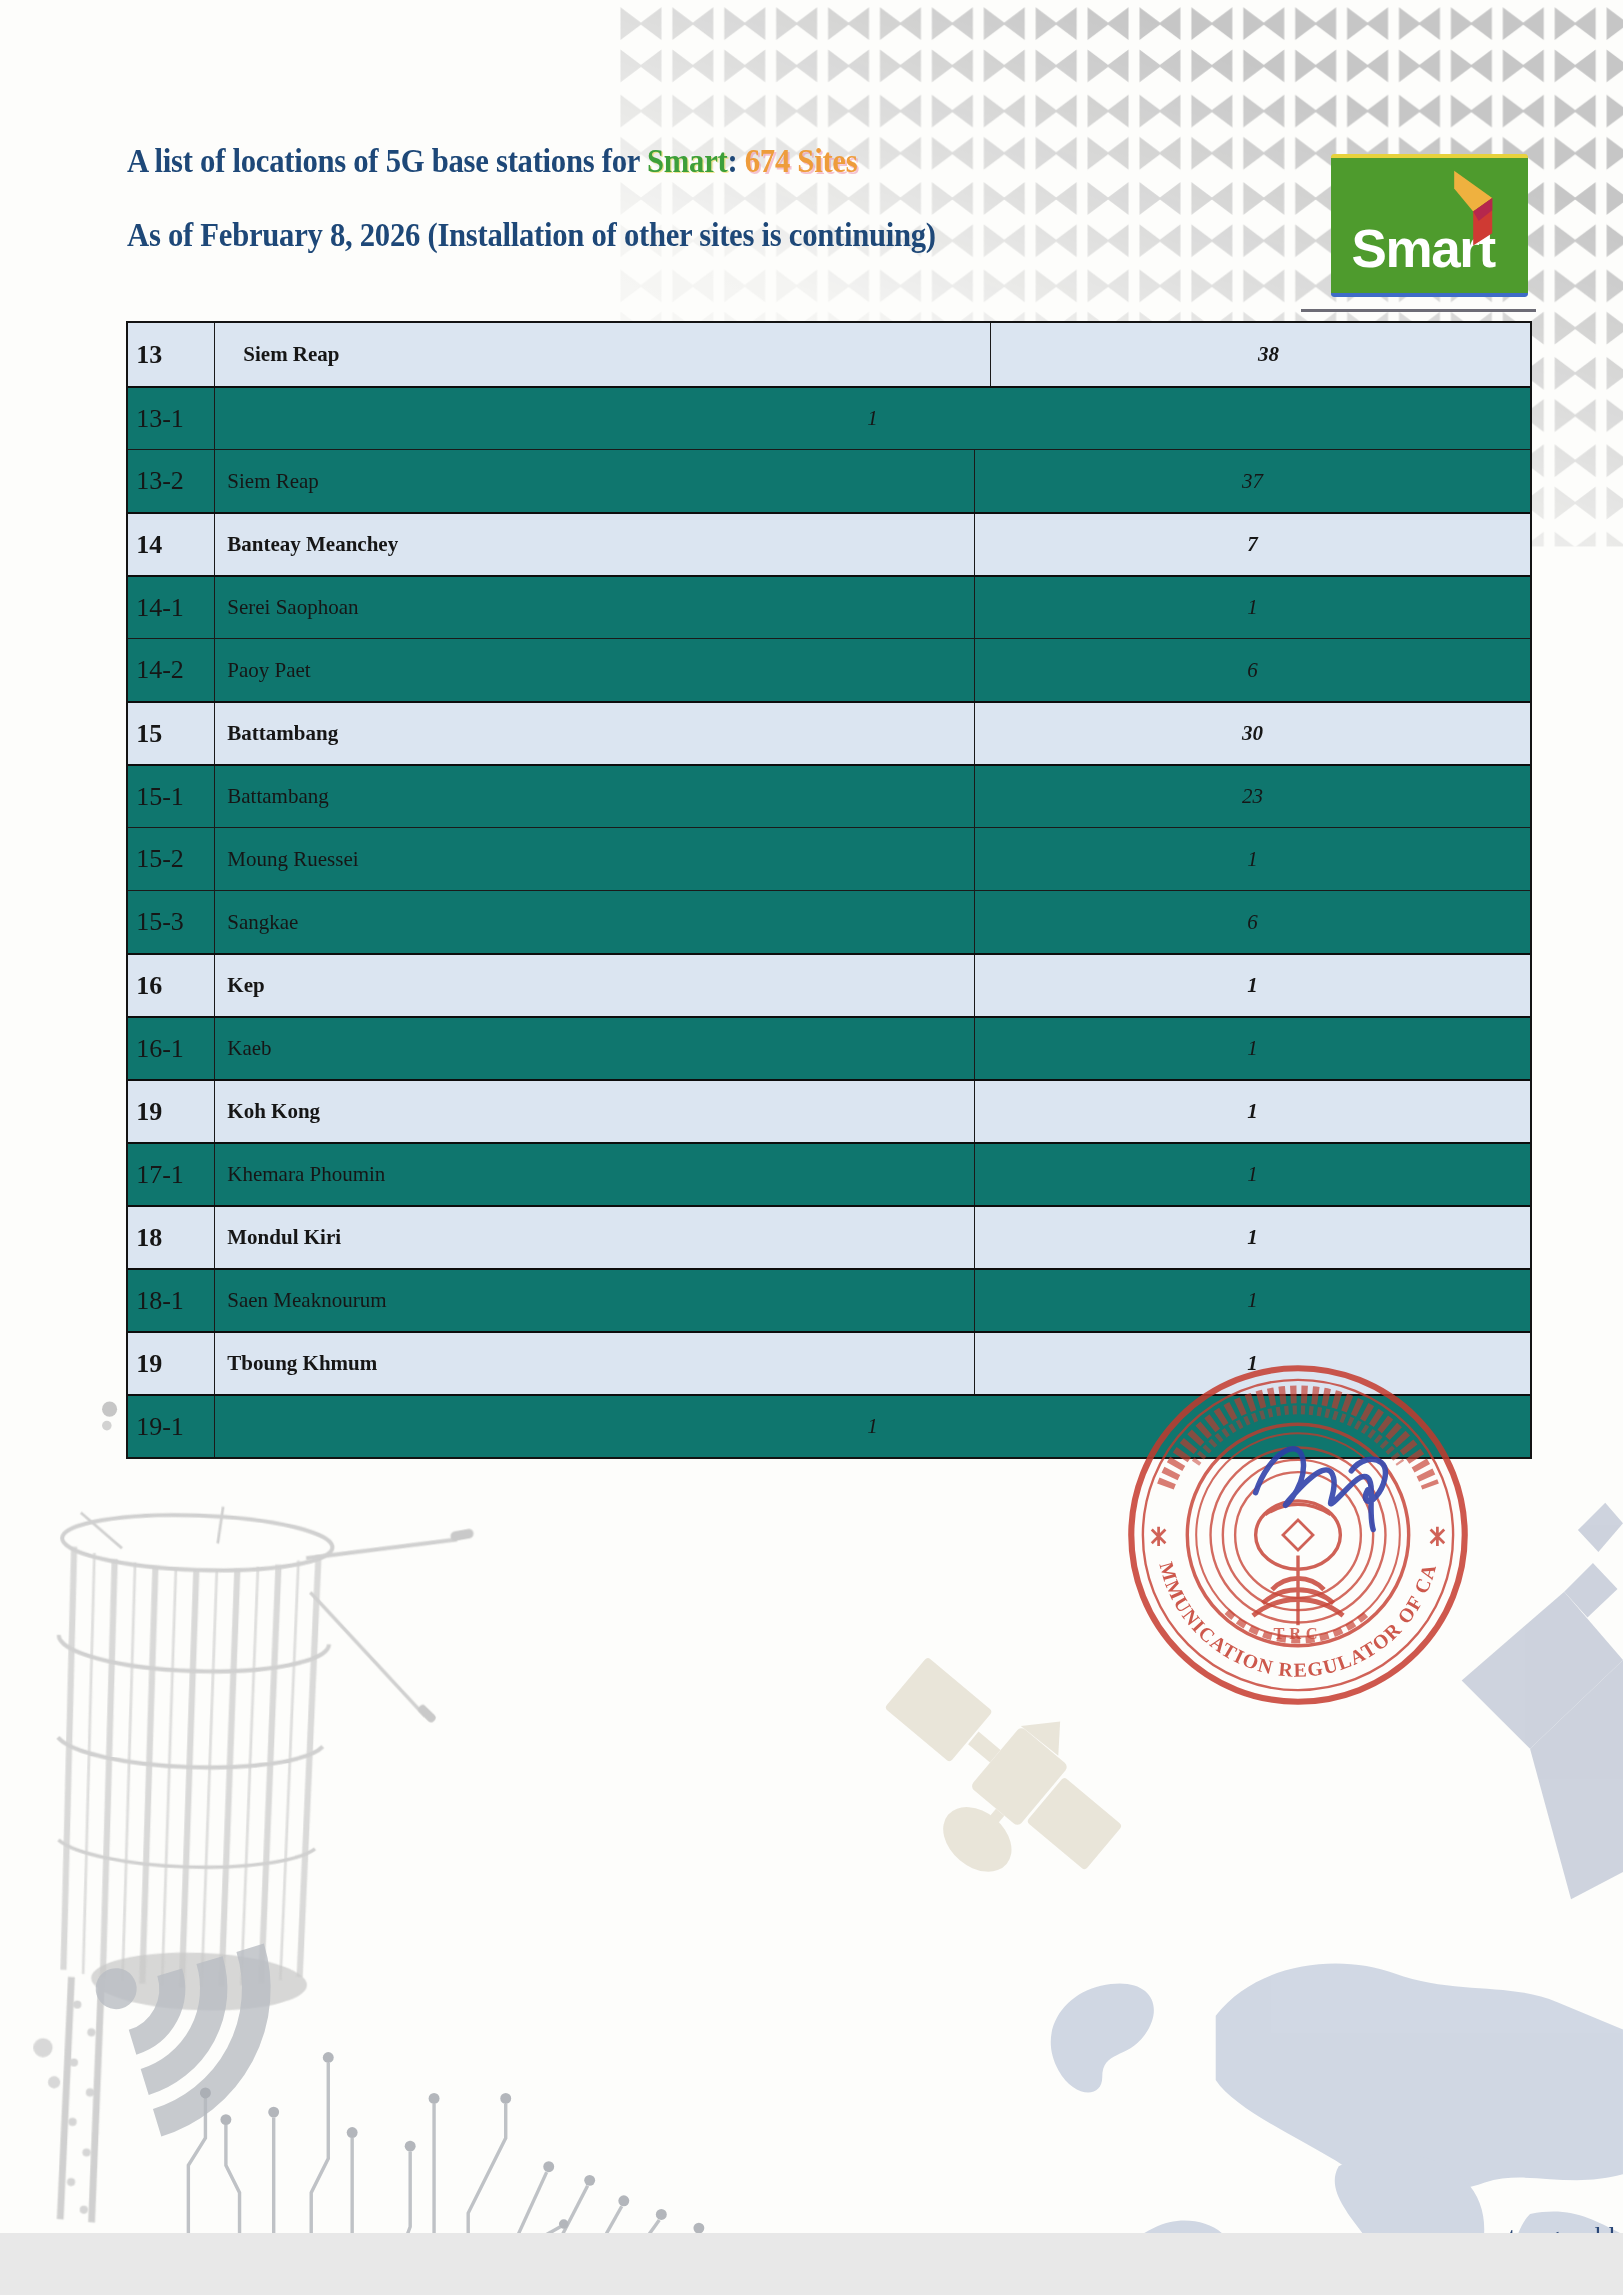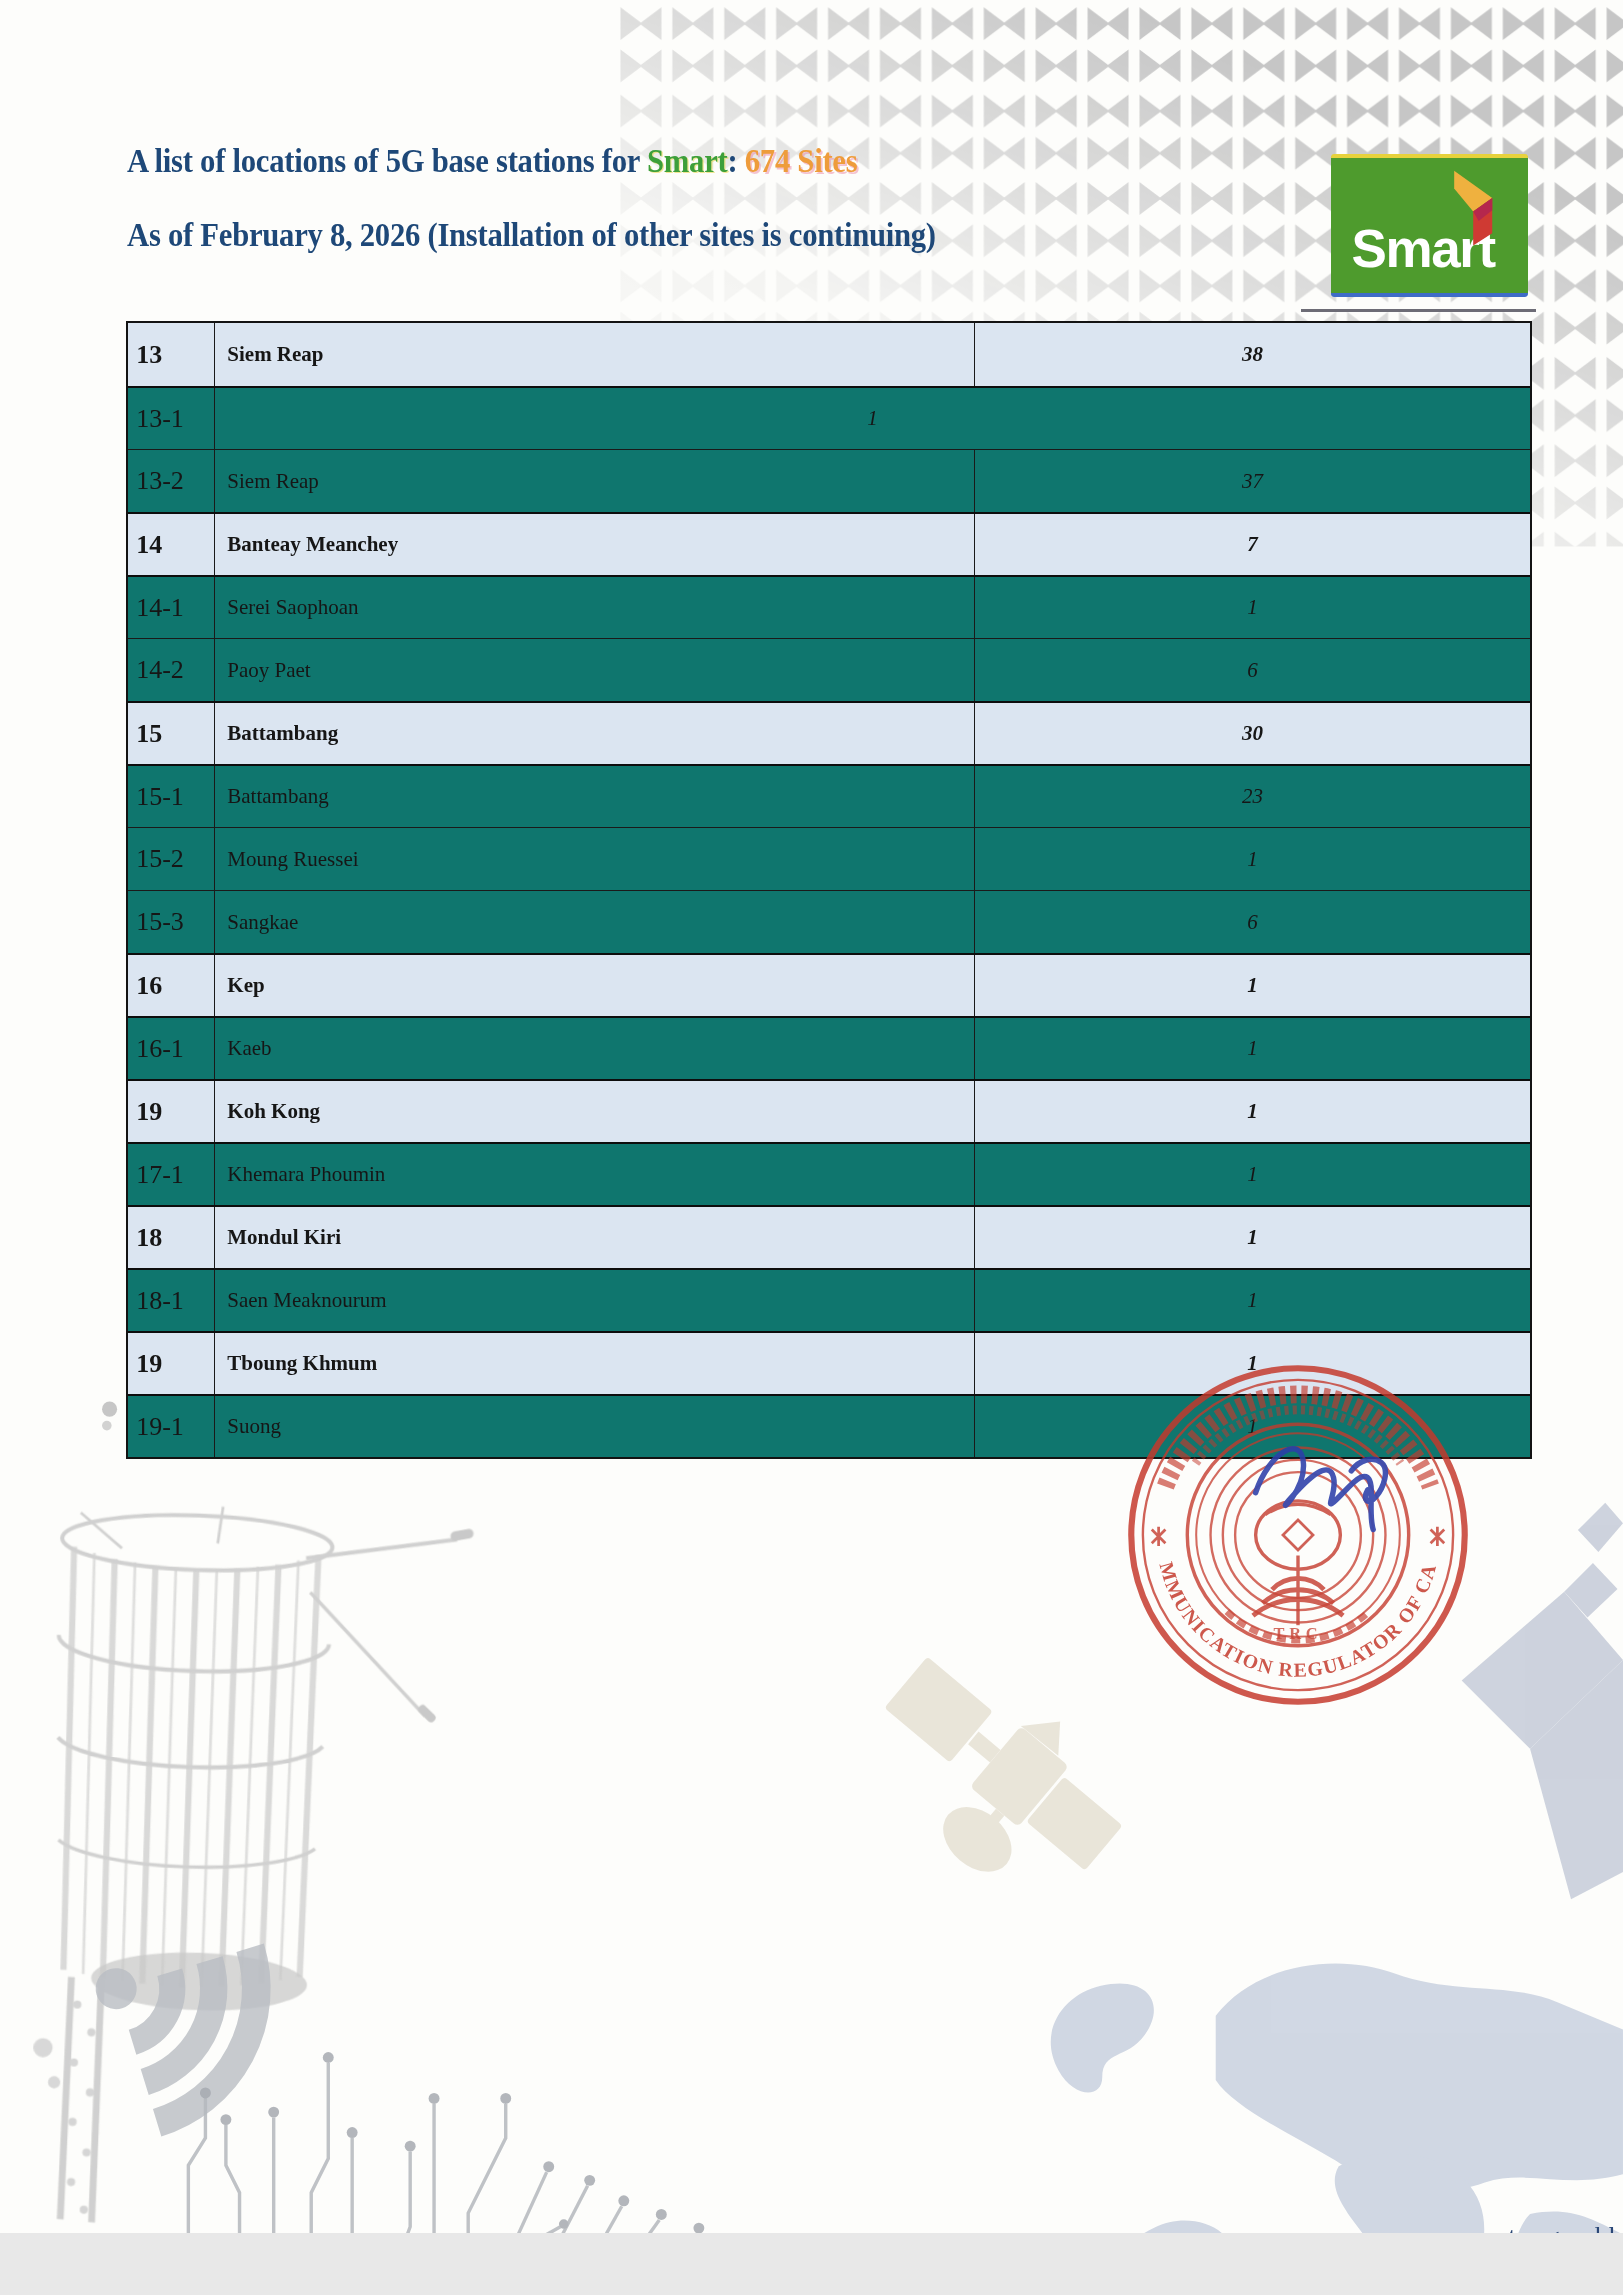--- a/index.html
+++ b/index.html
@@ -17,21 +17,21 @@
   .logo{position:absolute;left:1331px;top:154px;width:197px;height:135px;background:#4e9b2d;
         border-radius:3.4px;border-top:4.8px solid #e7d23c;border-bottom:4.8px solid #3f6cc8;z-index:6;}
   .logo-word{position:absolute;left:20.5px;bottom:13.7px;color:#ffffff;font-family:"Liberation Sans",sans-serif;
         font-weight:bold;font-size:53px;letter-spacing:-1.4px;}
   .logo-arrow{position:absolute;right:13.7px;top:9.6px;}
   .logo-underline{position:absolute;left:1301px;top:309px;width:235px;height:3.4px;background:#54525e;opacity:.85;z-index:6;}
   
   .sites-table{position:absolute;left:126px;top:321px;width:1406px;z-index:5;
                border:2px solid #131313;box-sizing:border-box;background:#ffffff;}
   .trow{display:flex;height:63px;box-sizing:border-box;border-top:1.4px solid #1a1a1a;background:#0f766e;}
-  .trow:first-child{border-top:none;}
+  .trow:first-child{border-top:none;gap:16px;}
   .trow.province{background:#dbe5f1;font-weight:bold;}
   .trow.province, .trow.after-province{border-top-width:2.4px;border-top-color:#0d0d0d;}
   .cell{display:flex;align-items:center;box-sizing:border-box;font-size:21px;color:#161616;}
   .cell-id{flex:0 0 87px;padding-left:8.2px;border-right:1.4px solid #1a1a1a;font-size:26px;}
   .cell-name{flex:0 0 760px;padding-left:12.3px;border-right:1.4px solid #1a1a1a;}
   .cell-count{flex:1 1 auto;justify-content:center;font-style:italic;}
   
   .decor{position:absolute;z-index:1;}
   .stamp-layer{position:absolute;z-index:8;}
   
@@ -293,21 +293,20 @@
         <div class="cell cell-name">Saen Meaknourum</div>
         <div class="cell cell-count">1</div>
       </div>
       <div class="trow province">
         <div class="cell cell-id">19</div>
         <div class="cell cell-name">Tboung Khmum</div>
         <div class="cell cell-count">1</div>
       </div>
       <div class="trow district after-province">
         <div class="cell cell-id">19-1</div>
-        <div class="cell cell-name">Suong</div>
         <div class="cell cell-count">1</div>
       </div>
     </div>
 
   <svg class="stamp-layer" style="left:1093px;top:1330px;" width="410" height="410" viewBox="0 0 600 600" opacity="0.93">
     <g stroke="#c4392b" fill="none">
       <circle cx="300" cy="300" r="244" stroke-width="9" opacity=".9"></circle>
       <circle cx="300" cy="300" r="227" stroke-width="3.5" opacity=".85"></circle>
       <circle cx="300" cy="300" r="162" stroke-width="5" opacity=".85"></circle>
       <circle cx="300" cy="300" r="149" stroke-width="3" opacity=".8"></circle>

